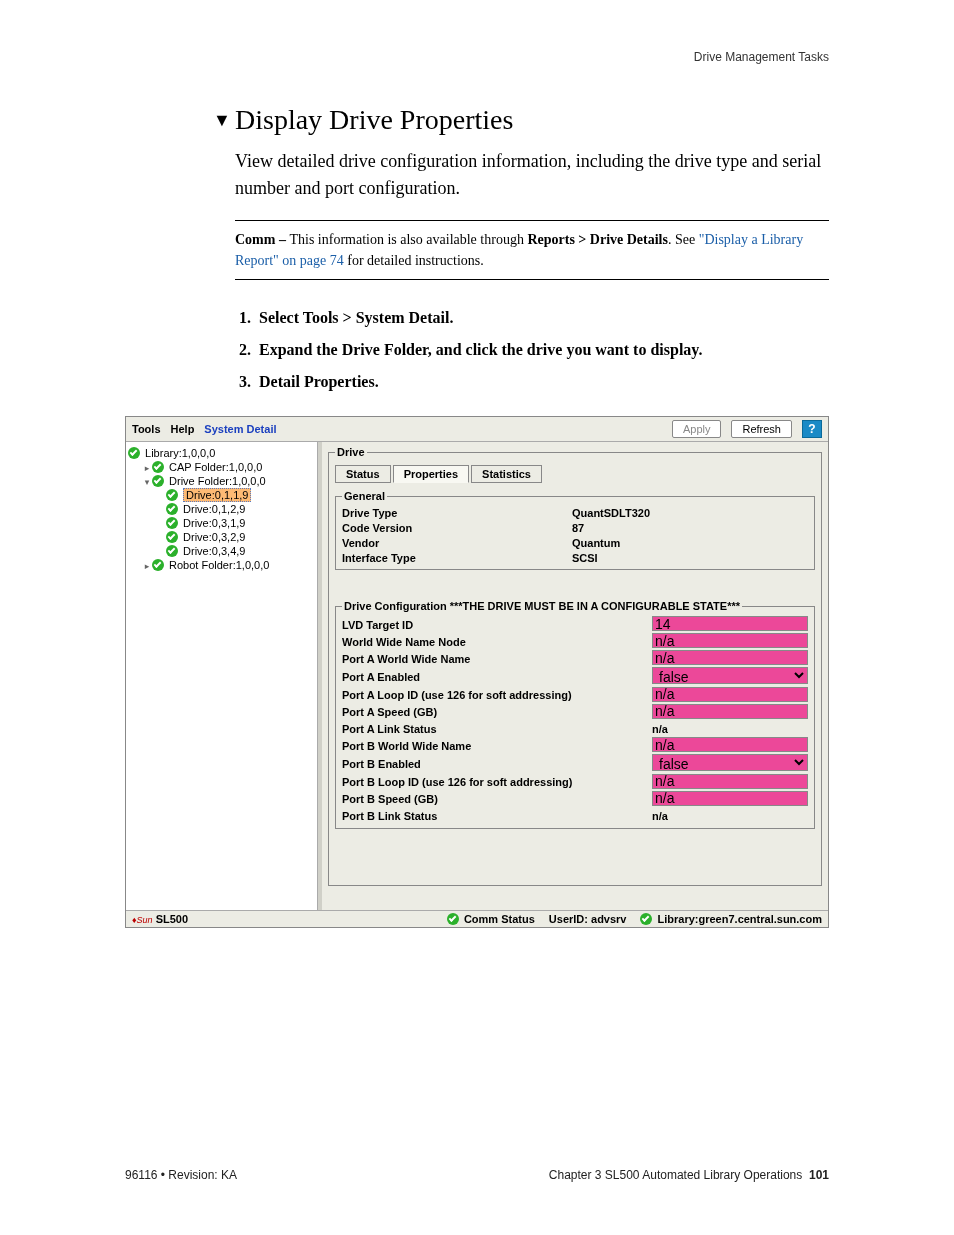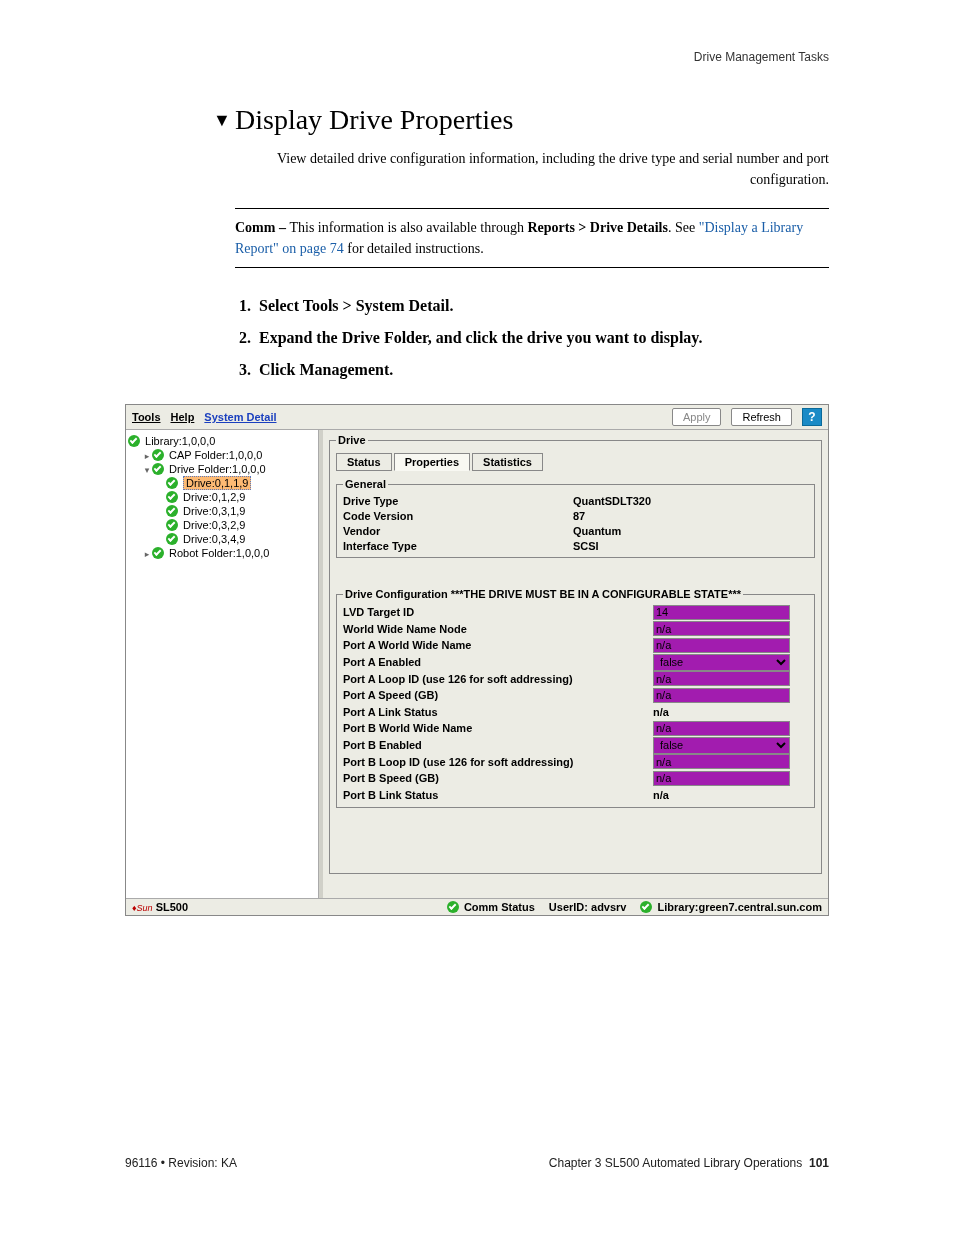--- a/index.html
+++ b/index.html
@@ -31,25 +31,24 @@
   }
   .section-title::before {
     content: "▼";
     position: absolute;
     left: 88px;
     top: 6px;
     font-size: 18px;
     color: #000;
   }
   .intro {
-    font-size: 14px;
+    font-size: 18px;
     line-height: 1.5;
     margin: 0 0 18px 0;
     padding-left: 110px;
-    text-align: right;
   }
   .note-box {
     border-top: 1px solid #000;
     border-bottom: 1px solid #000;
     padding: 8px 0;
     margin: 0 0 22px 0;
     margin-left: 110px;
     font-size: 14px;
     line-height: 1.5;
   }
@@ -75,21 +74,21 @@
     margin: 0 auto 0 0;
   }
   .toolbar {
     display: flex;
     align-items: center;
     padding: 3px 6px;
     background: #ecece4;
     border-bottom: 1px solid #aaa;
     gap: 10px;
   }
-  .toolbar .mitem { font-weight: bold; cursor: default; text-decoration: underline; }
+  .toolbar .mitem { font-weight: bold; cursor: default; }
   .toolbar .mitem.blue { color: #1a3fbf; }
   .toolbar .spacer { flex: 1; }
   .btn {
     font-family: Arial, sans-serif;
     font-size: 11px;
     padding: 2px 10px;
     background: #ffffff;
     border: 1px solid #888;
     border-radius: 2px;
   }
@@ -181,25 +180,25 @@
   fieldset.drive-config {
     border: 1px solid #888;
     margin: 0;
     padding: 4px 6px;
   }
   fieldset.drive-config legend { white-space: nowrap; }
   .cfg-row { display: flex; align-items: center; font-weight: bold; font-size: 11px; line-height: 1.5; }
   .cfg-row .k { width: 310px; }
   .cfg-row .v { flex: 1; }
   .cfg-row input, .cfg-row select {
-    width: 137px;
+    width: 156px;
     font-family: Arial, sans-serif;
-    font-size: 11px;
-    border: 1px solid #888;
-    background: #a21caf;
+    font-size: 14px;
+    border: 1px solid #888;
+    background: #ec4899;
     padding: 0 2px;
     height: 15px;
     box-sizing: border-box;
   }
   .cfg-row select { height: 17px; }
 
   .statusbar {
     display: flex;
     align-items: center;
     border-top: 1px solid #aaa;
@@ -233,21 +232,21 @@
 
   <p class="intro">View detailed drive configuration information, including the drive type and serial number and port configuration.</p>
 
   <div class="note-box">
     <b>Comm – </b><span>This information is also available through </span><b>Reports &gt; Drive Details</b><span>. See </span><span class="link">"Display a Library Report" on page 74</span><span> for detailed instructions.</span>
   </div>
 
   <ol class="steps">
     <li>Select Tools &gt; System Detail.</li>
     <li>Expand the Drive Folder, and click the drive you want to display.</li>
-    <li>Click Management.</li>
+    <li>Detail Properties.</li>
   </ol>
 
   <div class="app-window">
     <div class="toolbar">
       <span class="mitem">Tools</span>
       <span class="mitem">Help</span>
       <span class="mitem blue">System Detail</span>
       <span class="spacer"></span>
       <button class="btn disabled">Apply</button>
       <button class="btn">Refresh</button>

